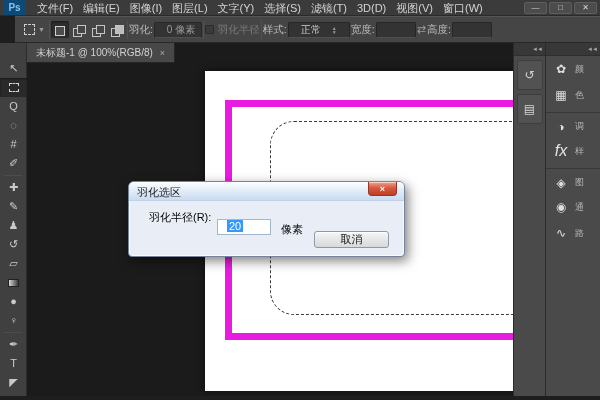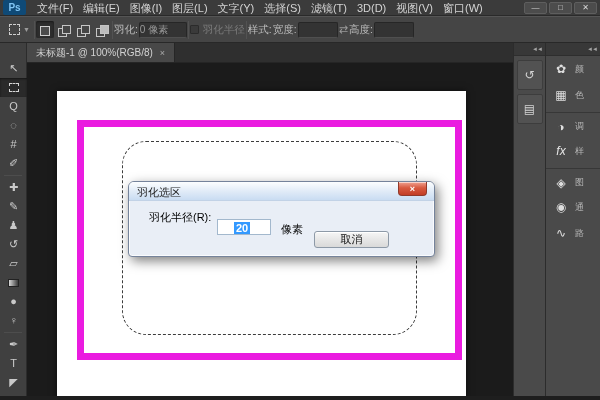--- a/index.html
+++ b/index.html
@@ -7,35 +7,35 @@
   .app { position:relative; width:600px; height:400px; background:#1e1e1e; overflow:hidden; user-select:none; }
 
   
   .menubar { display:flex; align-items:center; height:16px; background:#3b3b3b; border-bottom:1px solid #2a2a2a; padding-left:3px; }
   .ps-logo { width:23px; height:15px; background:#0f4a77; color:#7fc4f4; font-size:10px; font-weight:bold; display:flex; align-items:center; justify-content:center; border-radius:2px; margin-right:6px; }
   .menu-item { color:#d4d4d4; font-size:11px; padding:0 5px; line-height:18px; white-space:nowrap; cursor:default; }
   .win-controls { margin-left:auto; display:flex; gap:2px; margin-right:3px; }
   .win-btn { width:23px; height:12px; background:#4c4c4c; border:1px solid #5e5e5e; border-radius:2px; color:#d9d9d9; font-size:8px; line-height:10px; text-align:center; }
 
   
-  .optionsbar { display:flex; align-items:center; height:27px; background:#454545; border-top:1px solid #555; border-bottom:1px solid #282828; padding:0 6px; gap:1px; font-size:10.5px; color:#bdbdbd; white-space:nowrap; }
+  .optionsbar { display:flex; align-items:center; height:27px; background:#454545; border-top:1px solid #555; border-bottom:1px solid #282828; padding:0 6px; gap:1px; font-size:10.5px; color:#bdbdbd; white-space:nowrap;margin-left:15px; }
   .vsep { width:1px; height:18px; background:#353535; border-right:1px solid #525252; flex:0 0 auto; }
   .tool-preset { display:flex; align-items:center; gap:3px; padding:2px 3px; }
   .preset-box { width:11px; height:11px; border:1px dashed #cfcfcf; }
   .dd-arrow { color:#9a9a9a; font-size:7px; }
   .mode-btn { width:18px; height:17px; display:flex; align-items:center; justify-content:center; border-radius:2px; }
   .mode-btn.selected { background:#2d2d2d; box-shadow:inset 0 1px 2px #1a1a1a; }
   .mi { position:relative; width:11px; height:10px; }
   .m-new .mi::before { content:''; position:absolute; left:1px; top:1px; width:8px; height:8px; border:1px solid #cfcfcf; background:#8b8b8b55; }
   .m-add .mi::before, .m-sub .mi::before { content:''; position:absolute; left:0; top:3px; width:7px; height:7px; border:1px solid #c5c5c5; }
   .m-add .mi::after { content:''; position:absolute; left:4px; top:0; width:7px; height:7px; border:1px solid #c5c5c5; background:#454545; }
   .m-sub .mi::after { content:''; position:absolute; left:4px; top:0; width:7px; height:7px; border:1px solid #c5c5c5; background:#454545; }
   .m-int .mi::before { content:''; position:absolute; left:0; top:3px; width:7px; height:7px; border:1px solid #c5c5c5; }
   .m-int .mi::after { content:''; position:absolute; left:4px; top:0; width:7px; height:7px; border:1px solid #c5c5c5; background:#bdbdbd; }
-  .well { background:#333; border:1px solid #262626; border-bottom-color:#4f4f4f; border-radius:2px; height:16px; display:flex; align-items:center; padding:0 0; color:#999; font-size:10px; }
+  .well { background:#333; border:1px solid #262626; border-bottom-color:#4f4f4f; border-radius:2px; height:16px; display:flex; align-items:center; padding:0 12px; color:#999; font-size:10px; }
   .well.w-feather { width:48px; }
   .well.w-style { width:62px; justify-content:space-between; color:#cfcfcf; }
   .well.w-dim { width:40px; }
   .updown { display:flex; flex-direction:column; line-height:4px; font-size:5px; color:#9a9a9a; }
   .checkbox { width:9px; height:9px; background:#3a3a3a; border:1px solid #2b2b2b; border-radius:1px; margin-right:3px; }
   .disabled-label { color:#7b7b7b; }
   .swap-icon { color:#9a9a9a; font-size:11px; }
 
   
   .workspace { display:flex; height:353px; }
@@ -43,48 +43,48 @@
   
   .toolbar { width:27px; background:#404040; border-right:1px solid #2c2c2c; padding-top:16px; flex:0 0 auto; }
   .tool { width:27px; height:19px; display:flex; align-items:center; justify-content:center; color:#c9c9c9; font-size:11px; }
   .tool.selected { background:#2a2a2a; box-shadow:inset 0 1px 2px #161616; color:#efefef; }
   .tool .glyph { line-height:1; }
   .tool.marquee .glyph { width:10px; height:9px; border:1px dashed #d6d6d6; }
   .tool.gradient .glyph { width:11px; height:8px; background:linear-gradient(90deg,#d8d8d8,#3a3a3a); border:1px solid #222; }
   .tool-sep { height:1px; background:#323232; border-bottom:1px solid #4d4d4d; margin:2px 4px; }
 
   
-  .canvas-col { flex:1; display:flex; flex-direction:column; background:#1b1b1b; min-width:0; }
+  .canvas-col { flex:1; display:flex; flex-direction:row; background:#1b1b1b; min-width:0; }
   .tabbar { height:20px; background:#2f2f2f; border-bottom:1px solid #252525; display:flex; flex:0 0 auto; }
   .doc-tab { background:#484848; color:#d2d2d2; font-size:10px; display:flex; align-items:center; gap:7px; padding:0 9px; border-right:1px solid #262626; }
   .tab-close { color:#aaa; font-size:9px; }
   .viewport { position:relative; flex:1; overflow:hidden; }
   .document { position:absolute; left:30px; top:28px; width:409px; height:320px; background:#fff; box-shadow:0 0 7px rgba(0,0,0,.55); }
   .magenta-frame { position:absolute; left:20px; top:29px; width:385px; height:240px; border:7px solid #ea1be0; }
   .ants { position:absolute; left:65px; top:50px; width:295px; height:194px; border:1px dashed #3c3c3c; border-radius:24px; }
 
   
   .dock { background:#4a4a4a; border-left:1px solid #2c2c2c; flex:0 0 auto; }
   .dock-header { height:13px; background:#383838; border-bottom:1px solid #2e2e2e; color:#a5a5a5; font-size:6px; text-align:right; padding:3px 3px 0 0; letter-spacing:-1px; }
   .dock-narrow { width:32px; }
   .np-btn { width:26px; height:30px; margin:4px auto 2px auto; background:#525252; border:1px solid #3d3d3d; border-radius:2px; display:flex; align-items:center; justify-content:center; color:#d5d5d5; font-size:12px; }
   .dock-wide { width:55px; }
   .panel-row { height:26px; display:flex; align-items:center; padding-left:7px; gap:6px; }
   .panel-row.group-start { border-top:1px solid #373737; margin-top:4px; padding-top:2px; }
   .p-icon { width:16px; text-align:center; color:#dedede; font-size:12px; font-style:normal; }
-  .p-icon.fx { font-size:12px; font-style:italic; color:#e4e4e4; }
+  .p-icon.fx { font-size:16px; font-style:italic; color:#e4e4e4; }
   .p-label { width:9px; overflow:hidden; font-size:9px; color:#b5b5b5; white-space:nowrap; }
 
   
-  .dialog { position:absolute; left:128px; top:181px; width:307px; height:76px; z-index:60; border:1px solid #75839b; border-radius:6px 6px 4px 4px; background:#e9eef6; box-shadow:3px 4px 12px rgba(0,0,0,.5), inset 0 0 0 1px rgba(255,255,255,.75); }
+  .dialog { position:absolute; left:128px; top:181px; width:277px; height:76px; z-index:60; border:1px solid #75839b; border-radius:6px 6px 4px 4px; background:#e9eef6; box-shadow:3px 4px 12px rgba(0,0,0,.5), inset 0 0 0 1px rgba(255,255,255,.75); }
   .dlg-title { position:relative; height:19px; border-radius:5px 5px 0 0; background:linear-gradient(180deg,#fcfeff,#dfeaf7 55%,#c9dcf2); border-bottom:1px solid #c2d2e6; font-size:11px; color:#1b1b1b; padding:3px 0 0 8px; }
   .dlg-close { position:absolute; top:0; right:7px; width:29px; height:14px; border:1px solid #90392b; border-top:none; border-radius:0 0 4px 4px; background:linear-gradient(180deg,#f2a violet,#d85a40 45%,#c23d26); background:linear-gradient(180deg,#f0a392,#d85a40 45%,#c23d26); box-shadow:inset 0 1px 0 rgba(255,255,255,.55); color:#fff; font-size:9px; font-weight:bold; display:flex; align-items:center; justify-content:center; }
   .dlg-body { position:relative; height:56px; font-size:11px; color:#000; }
   .dlg-label { position:absolute; left:20px; top:9px; }
-  .dlg-input { position:absolute; left:88px; top:18px; width:54px; height:16px; background:#fff; border:1px solid #a3b8cd; font-size:11px; display:flex; align-items:flex-end; padding-left:16px;font-weight:bold; }
+  .dlg-input { position:absolute; left:88px; top:18px; width:54px; height:16px; background:#fff; border:1px solid #a3b8cd; font-size:11px; display:flex; align-items:flex-start; padding-left:9px; }
   .dlg-input .sel { background:#3399ff; color:#fff; padding:0 2px; }
   .dlg-unit { position:absolute; left:152px; top:21px; }
   .dlg-btn { position:absolute; left:185px; width:75px; height:17px; font-size:11px; color:#111; border-radius:3px; display:flex; align-items:center; justify-content:center; }
   .btn-ok { top:7px; border:1px solid #2f7bc3; background:linear-gradient(180deg,#f4fafe,#dcedfb 45%,#c4def5); box-shadow:inset 0 0 0 1px #eaf5fd; }
   .btn-cancel { top:30px; border:1px solid #8d99a7; background:linear-gradient(180deg,#f6f6f6,#e8e8e8 45%,#d9d9d9); box-shadow:inset 0 1px 0 #fff; }
 </style>
 </head>
 <body>
 
 <div class="app">
@@ -134,20 +134,27 @@
         </div>
       </div>
     <div class="vsep"></div>
     <span>羽化:</span>
     <div class="well w-feather">0 像素</div>
     <div class="vsep"></div>
     <span class="checkbox"></span>
     <span class="disabled-label">羽化半径</span>
     <div class="vsep"></div>
     <span>样式:</span>
+    <div class="well w-style">
+      <span>正常</span>
+      <span class="updown">
+          <span>▲</span>
+          <span>▼</span>
+        </span>
+    </div>
     <span>宽度:</span>
     <div class="well w-dim"></div>
     <span class="swap-icon">⇄</span>
     <span>高度:</span>
     <div class="well w-dim"></div>
   </div>
 
   <div class="workspace">
 
     <div class="toolbar">

